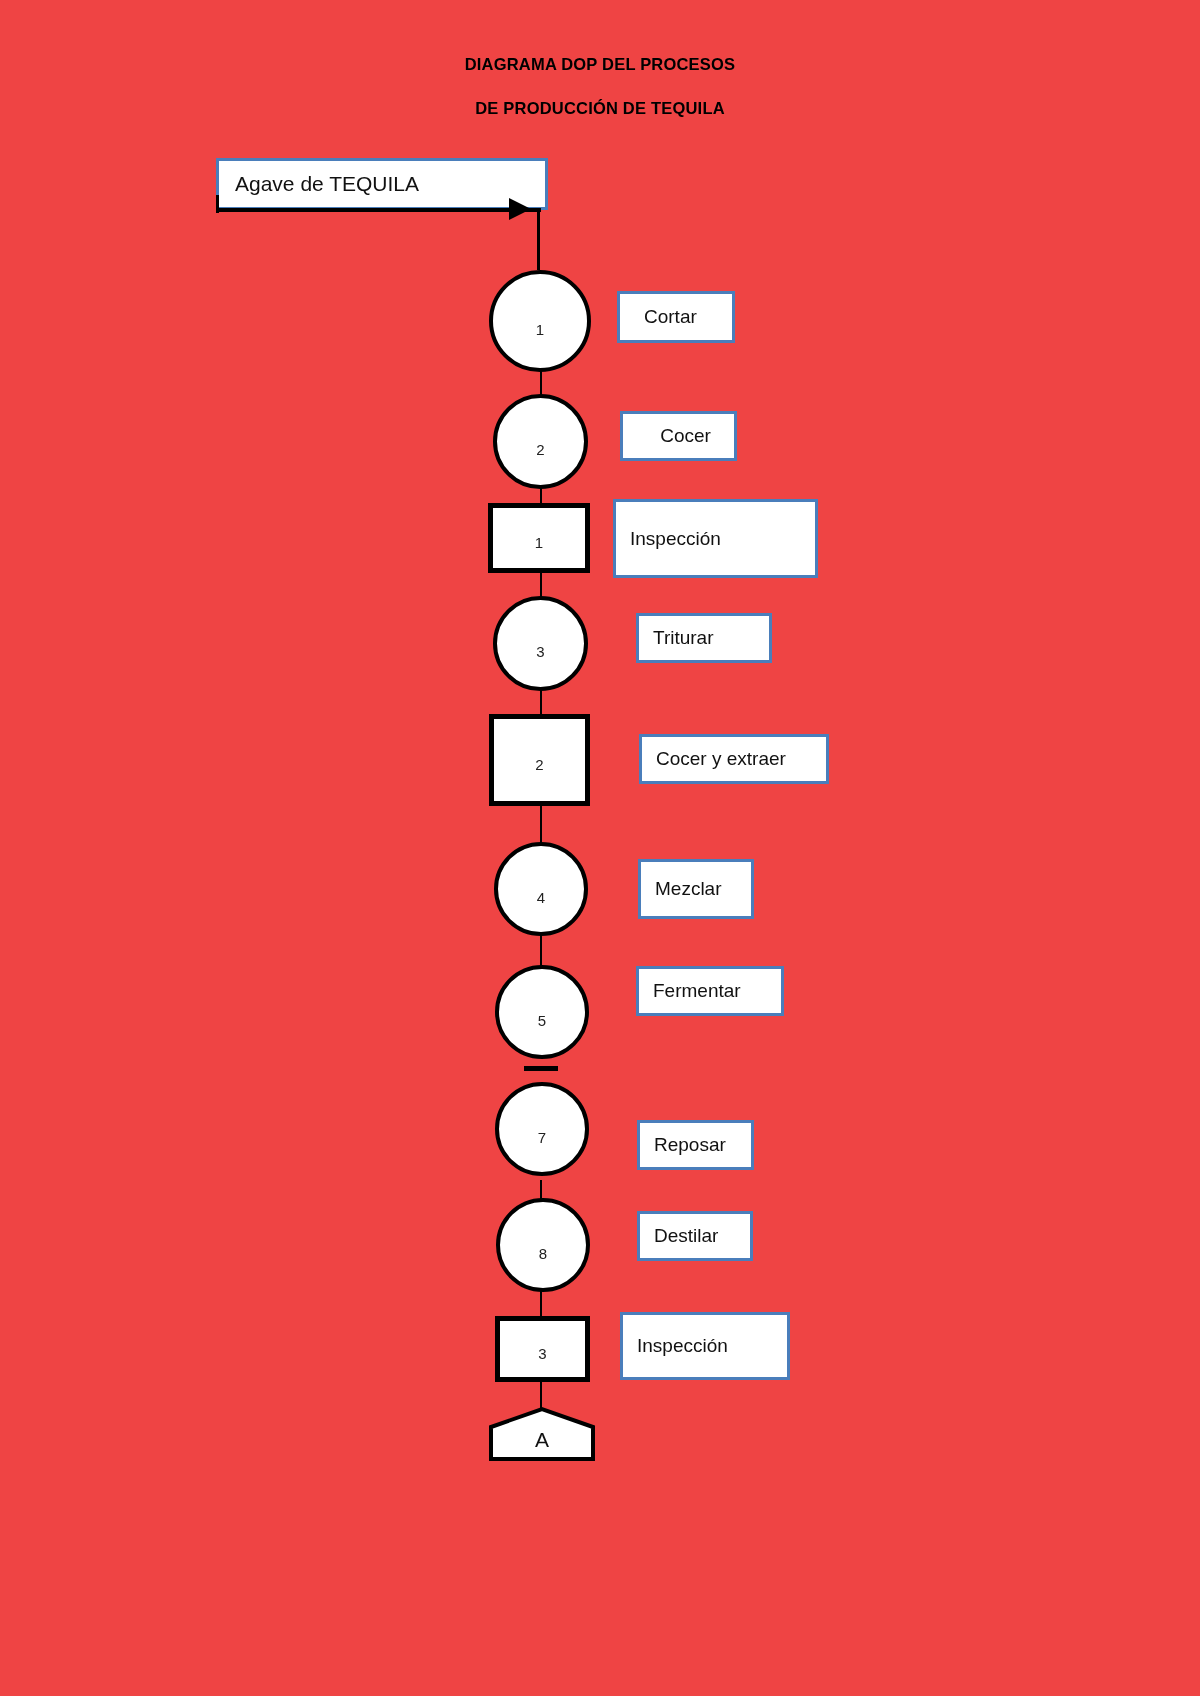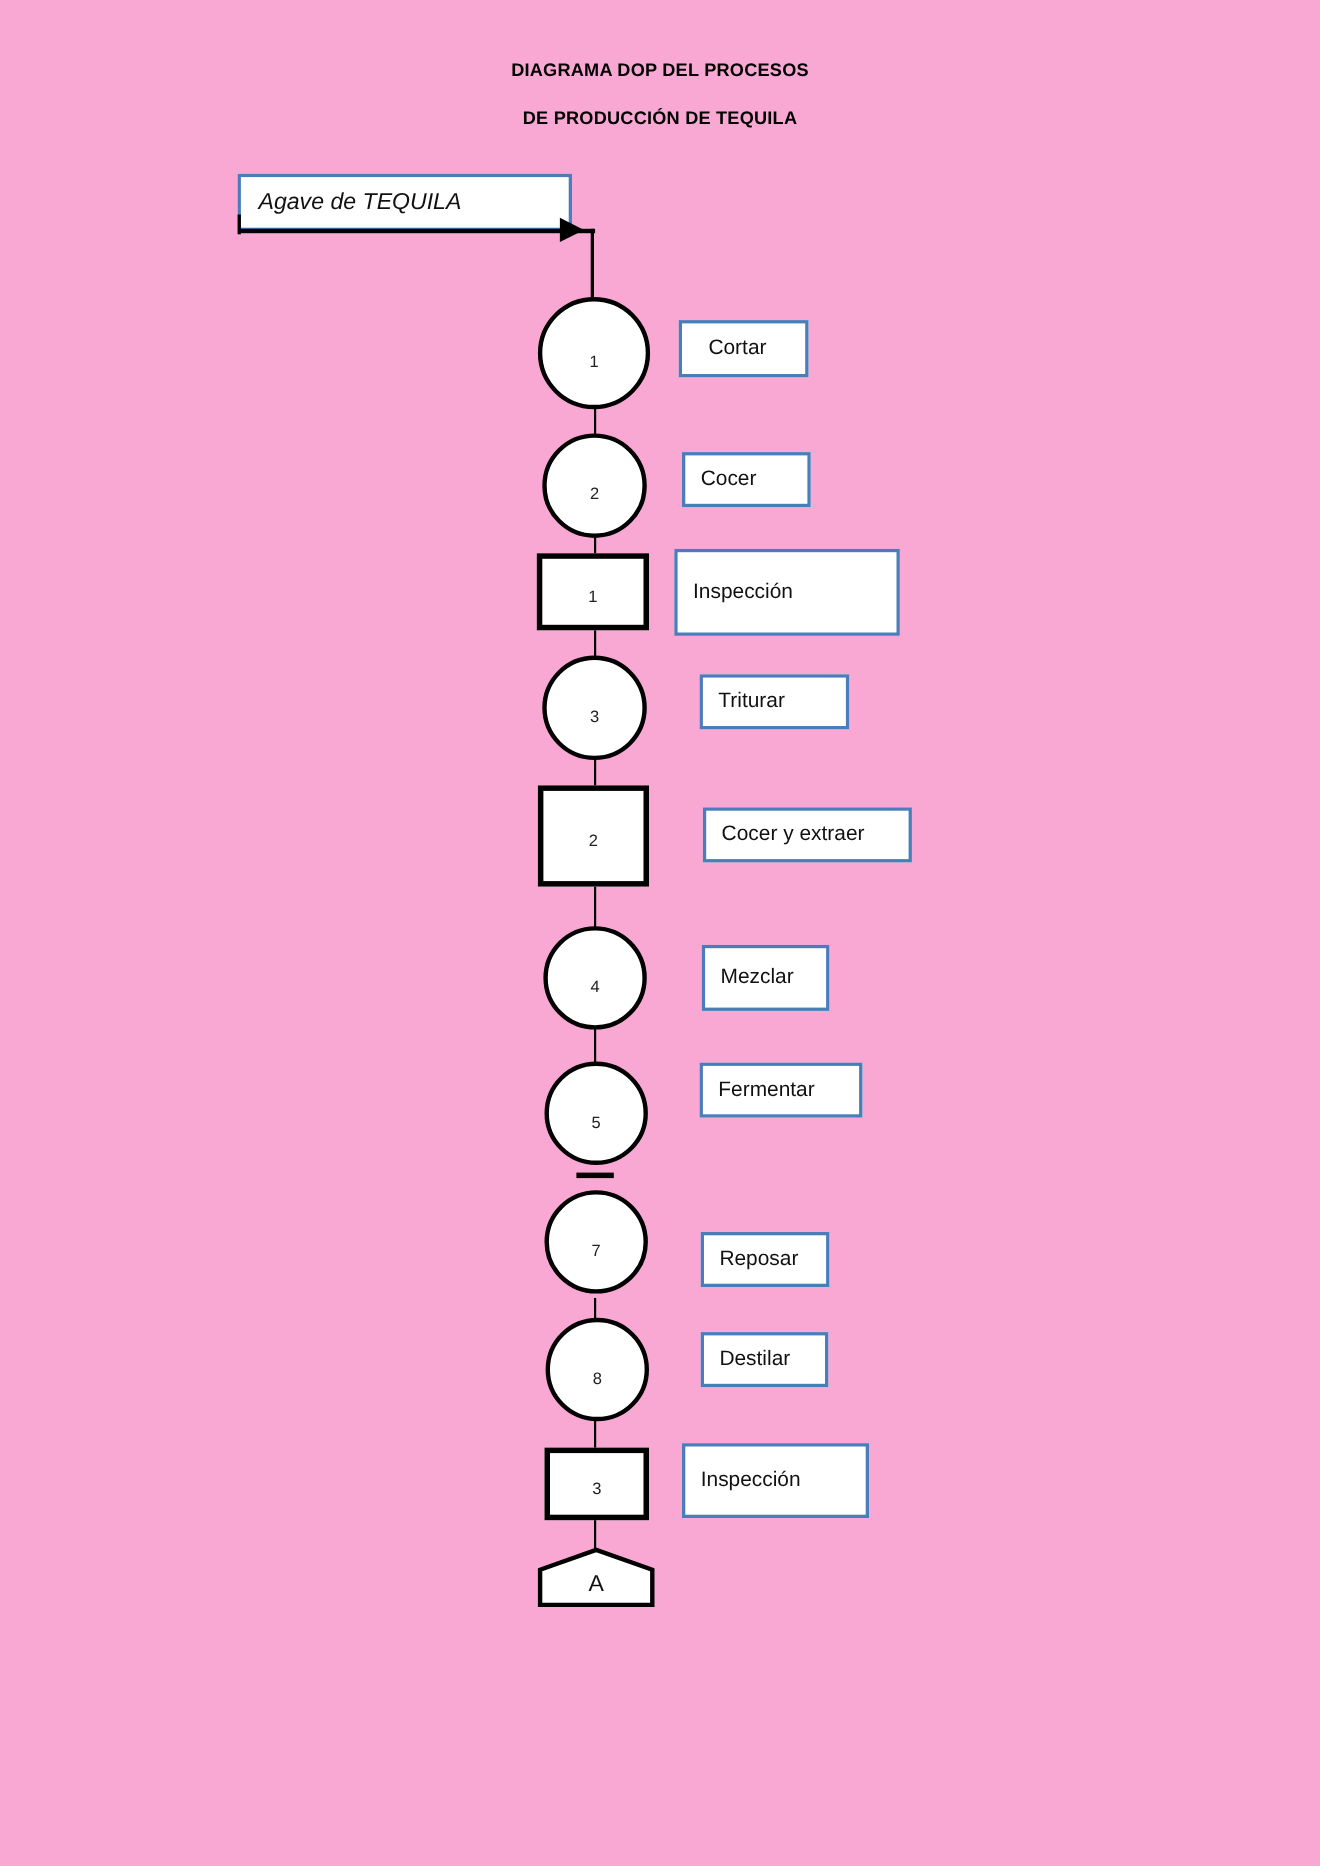--- a/index.html
+++ b/index.html
@@ -9,21 +9,21 @@
     background: #ffffff;
   }
   body {
     font-family: "Liberation Sans", sans-serif;
     color: #000000;
   }
   #page {
     position: relative;
     width: 1200px;
     height: 1696px;
-    background: #f9a8d4;
+    background: #ef4444;
     overflow: hidden;
   }
 
   
   .title-line {
     position: absolute;
     left: 0;
     width: 1200px;
     text-align: center;
     font-weight: bold;
@@ -47,23 +47,22 @@
     padding-left: 14px;
     font-size: 19px;
     color: #111111;
     white-space: nowrap;
   }
 
   
   #input-box {
     left: 216px;
     top: 158px;
-    width: 304px;
+    width: 332px;
     height: 52px;
-    font-style: italic;
   }
   #input-box .label-text {
     font-size: 21px;
     padding-left: 16px;
   }
 
   
   .spine {
     position: absolute;
     width: 2px;
@@ -207,21 +206,21 @@
   <div class="op-circle" style="left:489px;top:270px;width:102px;height:102px;">
     <span class="node-num">1</span>
   </div>
   <div class="label-box" style="left:617px;top:291px;width:118px;height:52px;padding-left:10px;">
     <span class="label-text">Cortar</span>
   </div>
 
   <div class="op-circle" style="left:493px;top:394px;width:95px;height:95px;">
     <span class="node-num">2</span>
   </div>
-  <div class="label-box" style="left:620px;top:411px;width:117px;height:50px;">
+  <div class="label-box" style="left:620px;top:411px;width:117px;height:50px;justify-content:center;">
     <span class="label-text">Cocer</span>
   </div>
 
   <div class="insp-square" style="left:488px;top:503px;width:102px;height:70px;">
     <span class="node-num">1</span>
   </div>
   <div class="label-box" style="left:613px;top:499px;width:205px;height:79px;">
     <span class="label-text">Inspección</span>
   </div>
 

